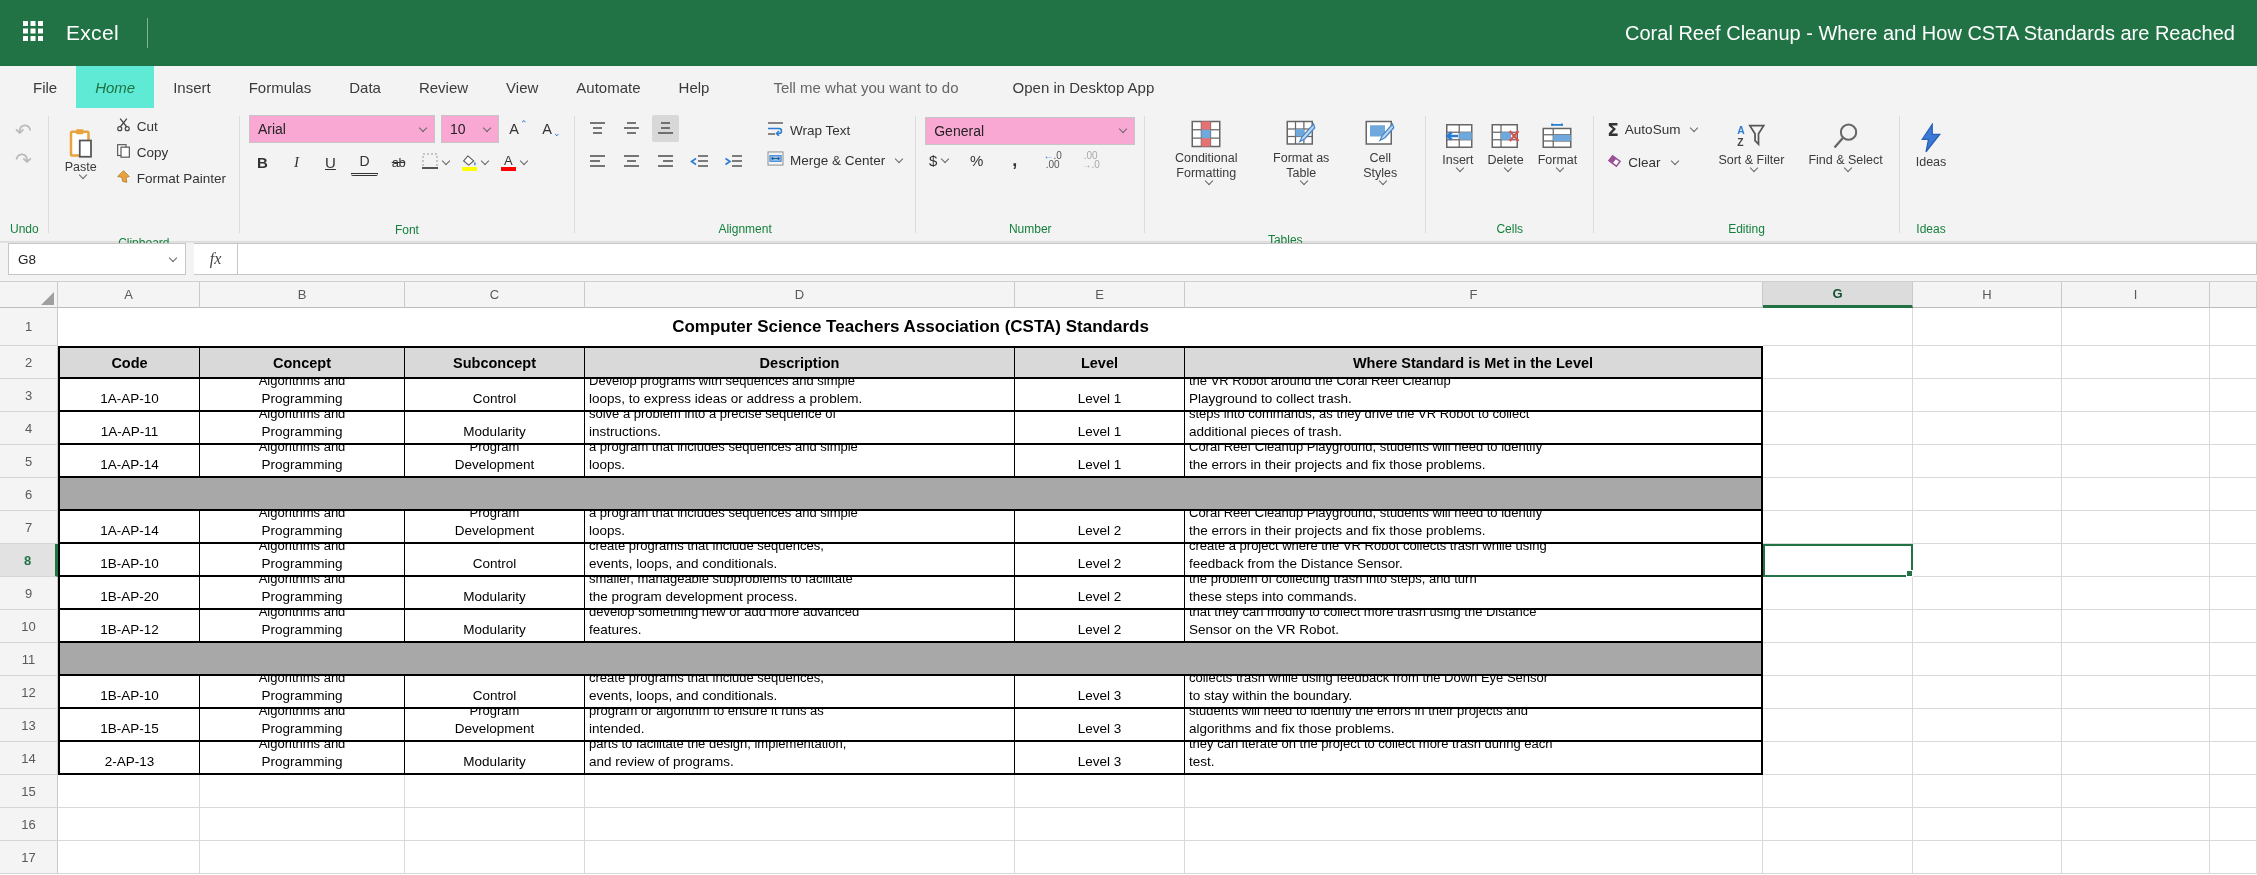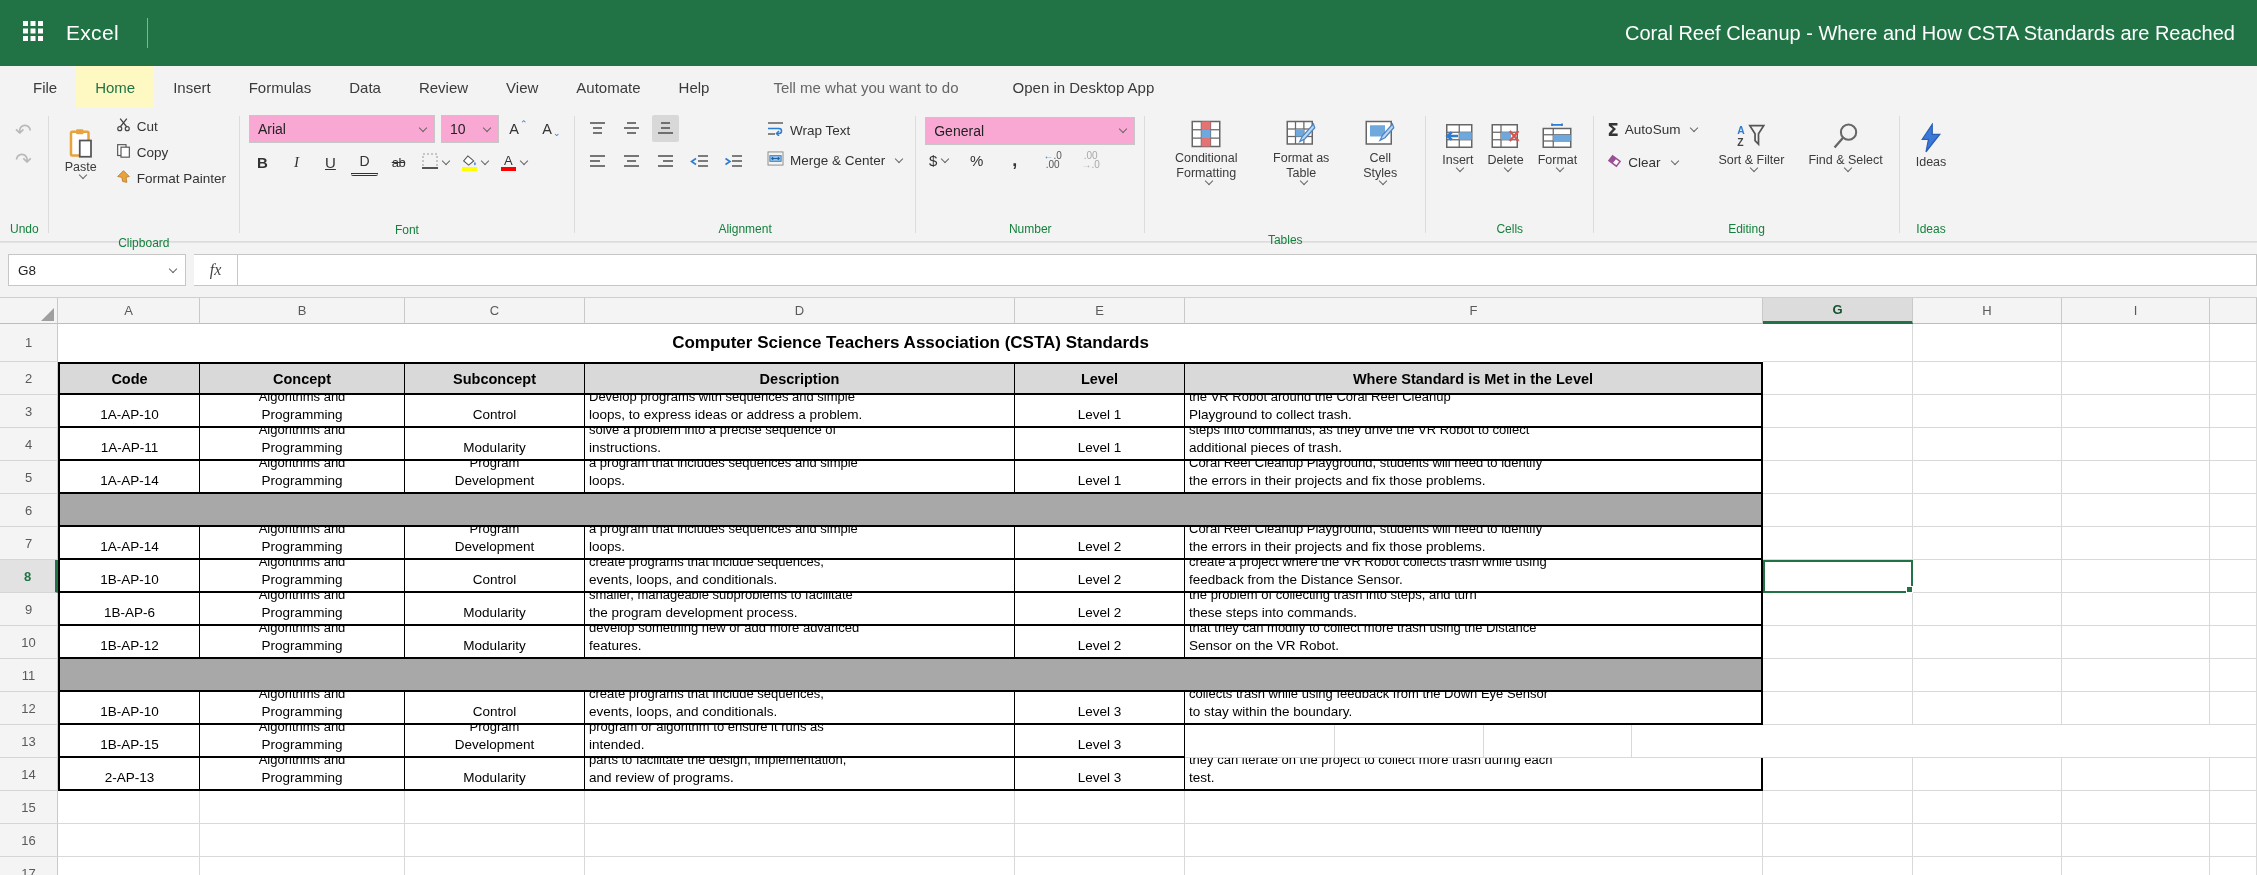--- a/index.html
+++ b/index.html
@@ -10,21 +10,21 @@
   
   .topbar { height:66px; background:#217346; display:flex; align-items:center; color:#fff; }
   .waffle-btn { width:66px; height:78px; display:flex; align-items:center; justify-content:center; cursor:pointer; }
   .app-name { font-size:21px; font-weight:400; letter-spacing:.3px; }
   .top-divider { width:1px; height:30px; background:rgba(255,255,255,.45); margin-left:28px; }
   .doc-title { flex:1; text-align:right; padding-right:22px; font-size:20px; white-space:nowrap; overflow:hidden; }
 
   
   .tabstrip { height:42px; background:#f3f3f3; display:flex; align-items:stretch; padding-left:14px; }
   .tab { display:flex; align-items:center; padding:0 19px; font-size:15px; color:#3b3b3b; cursor:pointer; white-space:nowrap; }
-  .tab.active { background:#fef9c3; color:#217346; }
+  .tab.active { background:#5eead4; color:#217346;font-style:italic; }
   .tab.tellme { color:#666; margin-left:26px; }
   .tab.desktop { margin-left:16px; }
 
   
   .ribbon { height:134px; background:#f3f3f3; border-bottom:1px solid #dcdcdc; display:flex; align-items:stretch; padding:0 2px; }
   .rgroup { display:flex; flex-direction:column; justify-content:space-between; padding:7px 8px 3px; }
   .rbody { display:flex; flex:1; align-items:center; }
   .rlabel { text-align:center; color:#15803d; font-size:12px; padding:3px 0 2px;margin-top:44px; }
   .rdiv { width:1px; background:#dcdcdc; margin:8px 1px; }
   .ibtn { height:27px; min-width:27px; display:flex; align-items:center; justify-content:center; font-size:14.5px; color:#333; border-radius:2px; cursor:pointer; padding:0 3px; }
@@ -44,21 +44,21 @@
   .colorbar { display:flex; flex-direction:column; align-items:center; line-height:13px; }
   .colorbar .bar { width:15px; height:4px; margin-top:1px; }
   .txtbtn { display:flex; align-items:center; gap:6px; font-size:13.5px; color:#333; cursor:pointer; padding:2px 4px; }
   .sum-ic { font-size:17px; font-weight:bold; font-family:"DejaVu Sans",sans-serif; }
   .num-ic { font-size:15px; color:#333; }
   .dec-ic { font-size:10px; line-height:9px; color:#555; text-align:center; }
   .dec-ic .blue { color:#2b7cd3; }
   .dec-ic.dim, .dec-ic.dim .blue { color:#a9a9a9; }
 
   
-  .fbar { height:56px; background:#f3f3f3; border-top:1px solid #e3e3e3; border-bottom:1px solid #cfcfcf; display:flex; align-items:center; padding-left:8px; }
+  .fbar { height:40px; background:#f3f3f3; border-top:1px solid #e3e3e3; border-bottom:1px solid #cfcfcf; display:flex; padding-left:8px; }
   .namebox { width:178px; height:32px; background:#fff; border:1px solid #c6c6c6; display:flex; align-items:center; justify-content:space-between; padding:0 9px; font-size:13.5px; color:#222; }
   .fxbox { width:44px; height:32px; background:#fff; border:1px solid #c6c6c6; border-left:none; margin-left:8px; display:flex; align-items:center; justify-content:center; font-style:italic; font-family:"Liberation Serif",serif; font-size:16px; color:#444; }
   .finput { flex:1; height:32px; background:#fff; border:1px solid #c6c6c6; border-left:none; font-size:13px; padding:0 8px; color:#000; display:flex; align-items:center; }
 
   
   .sheet { background:#fff; }
   .chrow { display:flex; height:26px; }
   .ch { display:flex; align-items:center; justify-content:center; background:#f4f4f4; border-right:1px solid #c9c9c9; border-bottom:1px solid #bdbdbd; color:#5a5a5a; font-size:13px; }
   .ch-sel { background:#dcdcdc; color:#14502f; font-weight:bold; border-bottom:3px solid #217346; }
   .corner { position:relative; }
@@ -724,21 +724,21 @@
           <div class="sel-cell w-g">
             <div class="handle"></div>
           </div>
           <div class="gcell w-h"></div>
           <div class="gcell w-i"></div>
           <div class="gcell w-rest"></div>
         </div>
         <div class="s-row">
           <div class="gut w-gut">9</div>
           <div class="dcell w-a ctr code bl2">
-            <div class="bot-line">1B-AP-6</div>
+            <div class="bot-line">1B-AP-20</div>
           </div>
           <div class="dcell w-b ctr">
             <div class="top-line">Algorithms and</div>
             <div class="bot-line">Programming</div>
           </div>
           <div class="dcell w-c ctr">
             <div class="bot-line">Modularity</div>
           </div>
           <div class="dcell w-d">
             <div class="top-line">smaller, manageable subproblems to facilitate</div>
@@ -832,20 +832,24 @@
           <div class="dcell w-c ctr">
             <div class="top-line">Program</div>
             <div class="bot-line">Development</div>
           </div>
           <div class="dcell w-d">
             <div class="top-line">program or algorithm to ensure it runs as</div>
             <div class="bot-line">intended.</div>
           </div>
           <div class="dcell w-e ctr">
             <div class="bot-line">Level 3</div>
+          </div>
+          <div class="dcell w-f br2">
+            <div class="top-line">students will need to identify the errors in their projects and</div>
+            <div class="bot-line">algorithms and fix those problems.</div>
           </div>
           <div class="gcell w-g"></div>
           <div class="gcell w-h"></div>
           <div class="gcell w-i"></div>
           <div class="gcell w-rest"></div>
         </div>
         <div class="s-row">
           <div class="gut w-gut">14</div>
           <div class="dcell w-a ctr code bl2">
             <div class="bot-line">2-AP-13</div>

